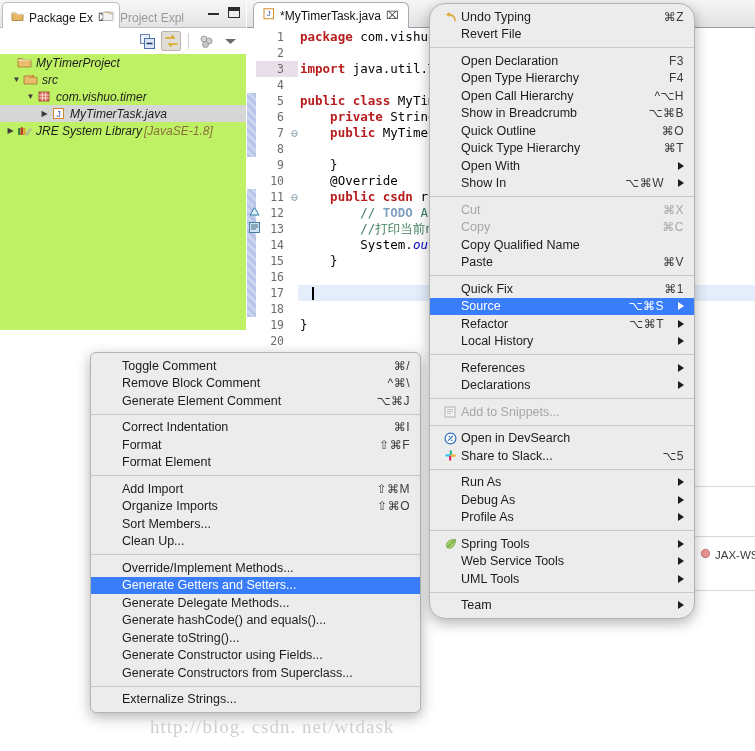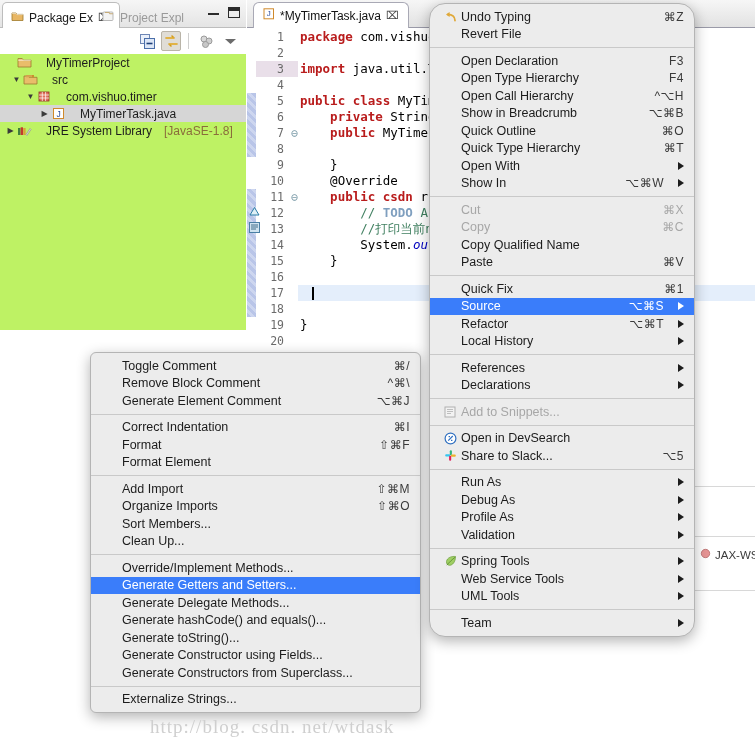--- a/index.html
+++ b/index.html
@@ -37,21 +37,21 @@
   .pkg-toolbar { position:absolute; left:0; top:28px; width:246px; height:26px; background:#fff; }
   .tb-icons { position:absolute; right:6px; top:3px; display:flex; align-items:center; gap:4px; }
   .tb-ic { width:20px; height:20px; display:flex; align-items:center; justify-content:center; }
   .tb-ic.sel { background:#e0ddd6; border:1px solid #b9b4a8; border-radius:2px; }
   .tb-sep { width:1px; height:16px; background:#cfcfcf; margin:0 3px; }
 
   .tree { position:absolute; left:0; top:54px; width:246px; font-size:12px; color:#1d1d1d; }
   .tnode { height:17px; display:flex; align-items:center; white-space:nowrap; }
   .tnode.sel { background:#d6d6d6; }
   .arrow { width:13px; text-align:center; font-size:8px; color:#3a3a3a; flex:0 0 13px; }
-  .tlabel { margin-left:12px; }
+  .tlabel { margin-left:2px;font-style:italic; }
   .tdim { color:#8a6d3b; }
   .ticon { width:15px; height:14px; margin-right:2px; flex:0 0 15px; display:inline-block; position:relative; }
 
   
   .editor { position:absolute; left:247px; top:0; width:508px; height:751px; background:#fff; }
   .ed-tabbar {
     position:absolute; left:0; top:0; width:508px; height:28px;
     background: linear-gradient(#f6f6f6,#e2e2e2); border-bottom:1px solid #9a9aa8;
   }
   .ed-tab {
@@ -567,25 +567,20 @@
     <div class="mi noic">
       <span class="lbl">Debug As</span>
       <span class="key"></span>
       <span class="sub"></span>
     </div>
     <div class="mi noic">
       <span class="lbl">Profile As</span>
       <span class="key"></span>
       <span class="sub"></span>
     </div>
-    <div class="mi noic">
-      <span class="lbl">Validation</span>
-      <span class="key"></span>
-      <span class="sub"></span>
-    </div>
     <div class="msep"></div>
 
     <div class="mi">
       <span class="mic">
         <svg width="13" height="12" viewBox="0 0 13 12">
             <path d="M11.5 1.5C8 1 3 2.5 2.5 6.5c-.3 2.3 1.2 3.8 3 3.8 3 0 6-3.2 6-8.8z" fill="#9fce63" stroke="#6a9e3a" stroke-width="0.7"></path>
             <path d="M2.8 10.2C5 7.5 8 4.6 11.2 2.2" fill="none" stroke="#4e7d2a" stroke-width="0.7"></path>
           </svg>
       </span>
       <span class="lbl">Spring Tools</span>

